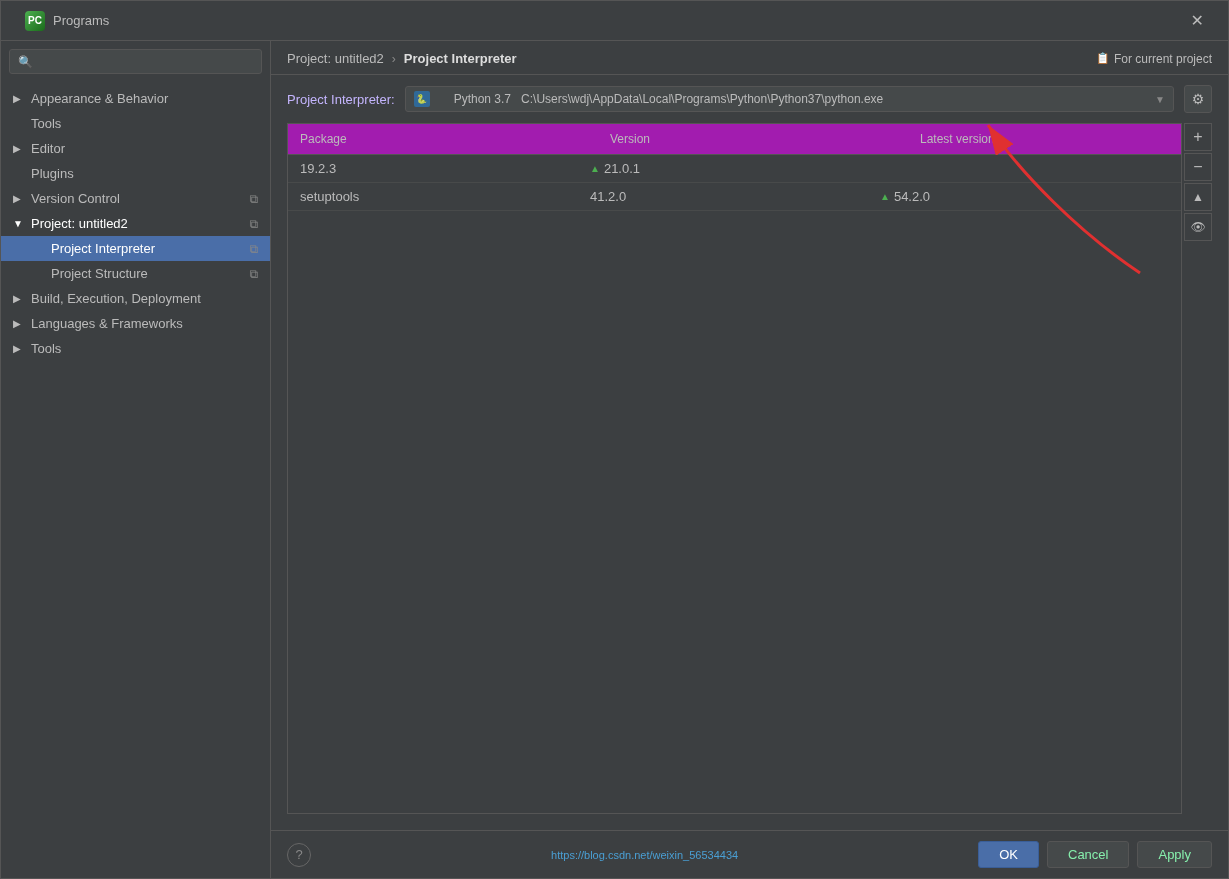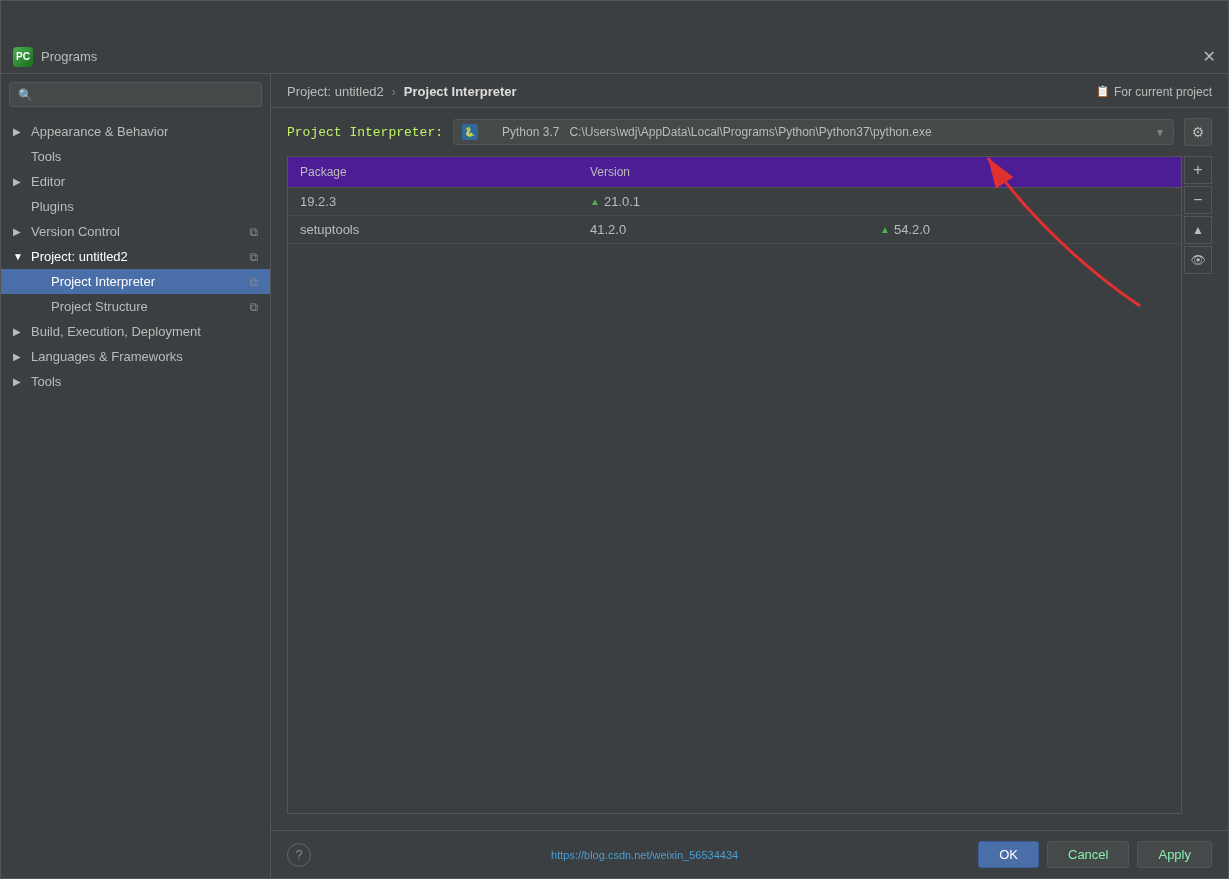--- a/index.html
+++ b/index.html
@@ -20,28 +20,27 @@
       height: 879px;
       background: #3c3f41;
       display: flex;
       flex-direction: column;
       border: 1px solid #555;
     }
 
     
     .title-bar {
       background: #3c3f41;
-      height: 34px;
+      height: 40px;
       display: flex;
       align-items: center;
       justify-content: space-between;
-      padding: 0 12px;
+      padding: 0 24px;
       border-bottom: 1px solid #555;
       flex-shrink: 0;
-      margin-top: 39px;
     }
     .title-bar-left {
       display: flex;
       align-items: center;
       gap: 8px;
     }
     .app-icon {
       width: 20px;
       height: 20px;
       background: linear-gradient(135deg, #4CAF50, #1a6b1a);
@@ -188,24 +187,23 @@
 
     
     .interpreter-row {
       display: flex;
       align-items: center;
       padding: 10px 16px;
       gap: 10px;
       flex-shrink: 0;
     }
     .interpreter-label {
-      color: #bef264;
+      color: #c4b5fd;
       font-size: 13px;
       white-space: nowrap;
-      font-family: Liberation Mono, monospace;
     }
     .interpreter-dropdown {
       flex: 1;
       background: #45494a;
       border: 1px solid #555;
       border-radius: 3px;
       padding: 4px 8px;
       display: flex;
       align-items: center;
       gap: 6px;
@@ -253,23 +251,24 @@
       margin: 0 16px 16px 16px;
       border: 1px solid #555;
       display: flex;
       flex-direction: column;
       overflow: hidden;
       position: relative;
     }
 
     .table-header {
       display: flex;
-      background: #4c1d95;
+      background: #a21caf;
       border-bottom: 1px solid #555;
       flex-shrink: 0;
+      gap: 20px;
     }
     .table-header-cell {
       padding: 8px 12px;
       color: #bbb;
       font-size: 12px;
       font-weight: 500;
     }
     .col-package { width: 290px; }
     .col-version { width: 290px; }
     .col-latest { flex: 1; }
@@ -521,20 +520,21 @@
         </div>
         <div class="gear-btn">⚙</div>
       </div>
 
       <div style="flex:1; margin: 0 16px 16px 16px; position: relative; display: flex;">
         <div class="package-area" style="margin:0; flex:1;">
 
           <div class="table-header">
             <div class="table-header-cell col-package">Package</div>
             <div class="table-header-cell col-version">Version</div>
+            <div class="table-header-cell col-latest">Latest version</div>
           </div>
 
           <div class="table-body">
 
             <div class="table-row">
               <div class="table-cell col-version">19.2.3</div>
               <div class="table-cell col-latest">
                 <span class="upgrade-arrow">▲</span>
                 <span>21.0.1</span>
               </div>

